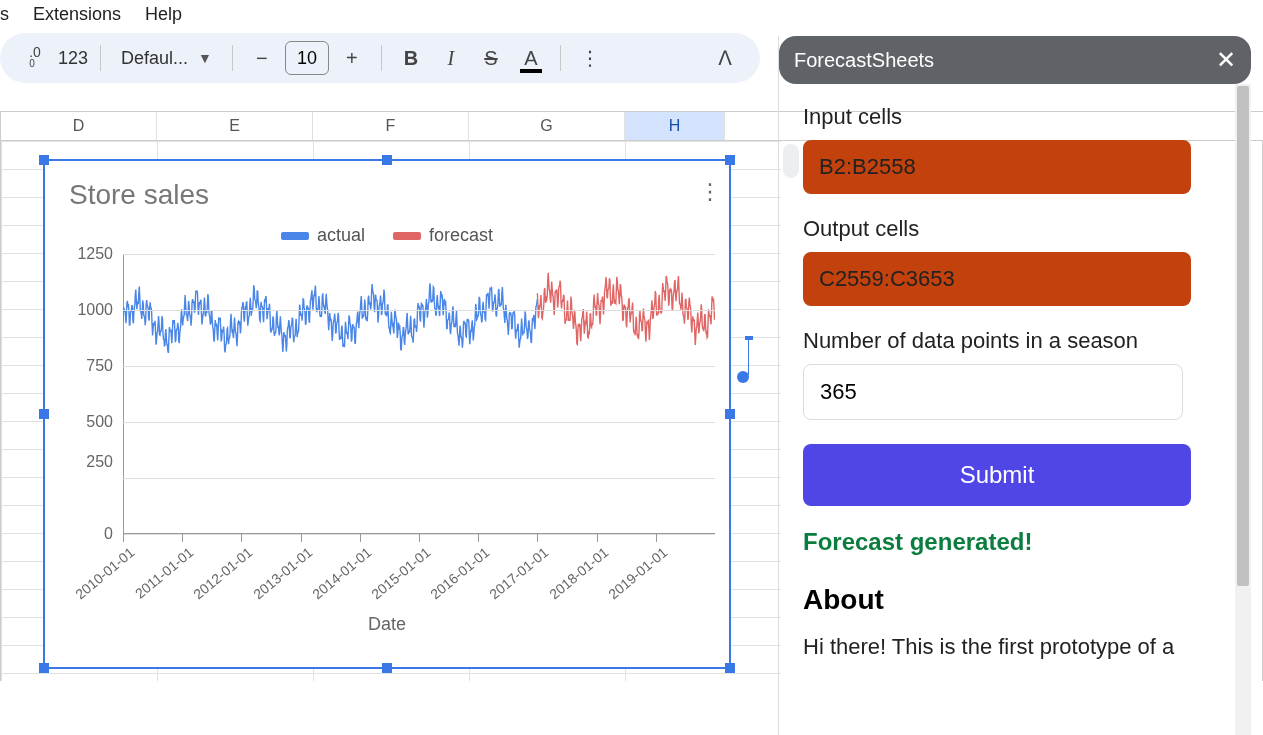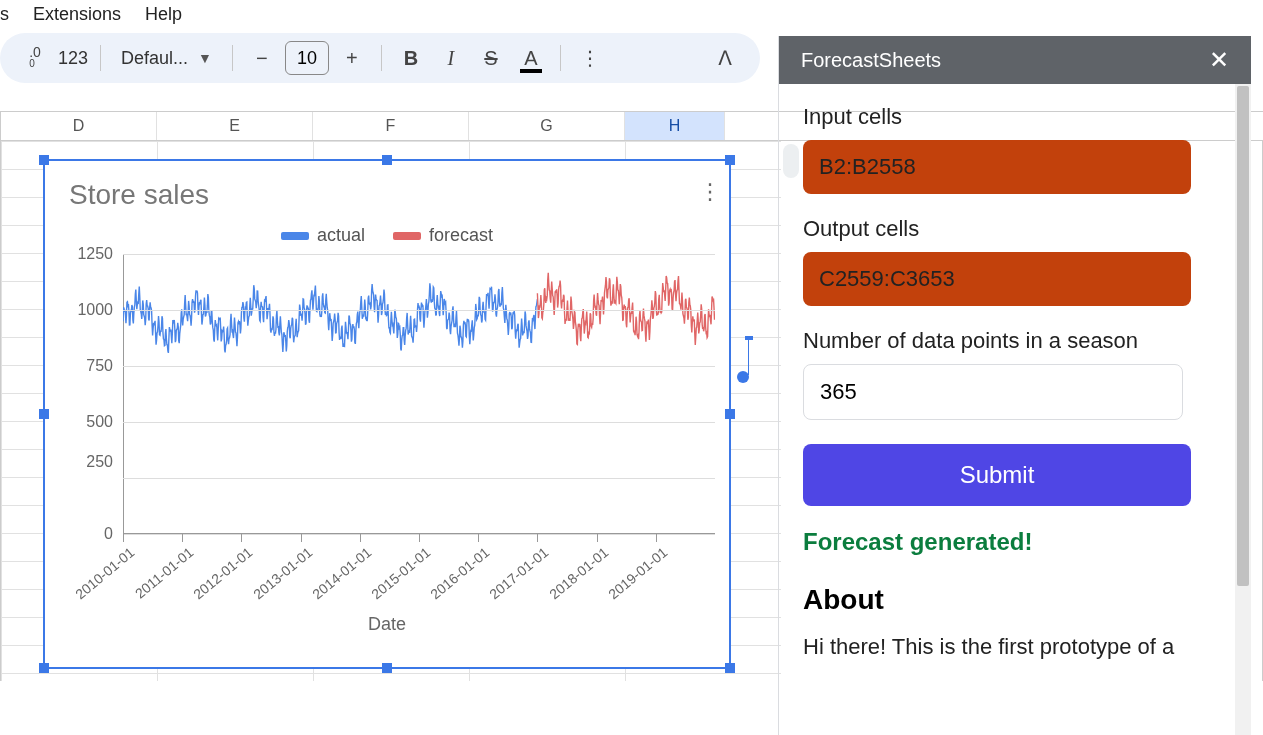--- a/index.html
+++ b/index.html
@@ -141,21 +141,21 @@
 
 
 .sidepanel {
   position:absolute; left:778px; top:36px; right:12px; bottom:0;
   border-left:1px solid #dadce0;
   display:flex; flex-direction:column;
 }
 .sp-header {
   background:#5f6368; color:#fff; height:52px;
   display:flex; align-items:center; justify-content:space-between;
-  padding:0 22px; font-size:20px; font-weight:500;
+  padding:0 15px; font-size:20px; font-weight:500;border-radius:17px;
 }
 .sp-close { font-size:24px; cursor:pointer; }
 .sp-body {
   padding:20px 24px 0 24px; overflow-y:auto;
   height:100%; position:relative;
 }
 .sp-scrollbar {
   position:absolute; right:0; top:0; width:16px; height:100%;
   background:#f1f1f1;
 }

